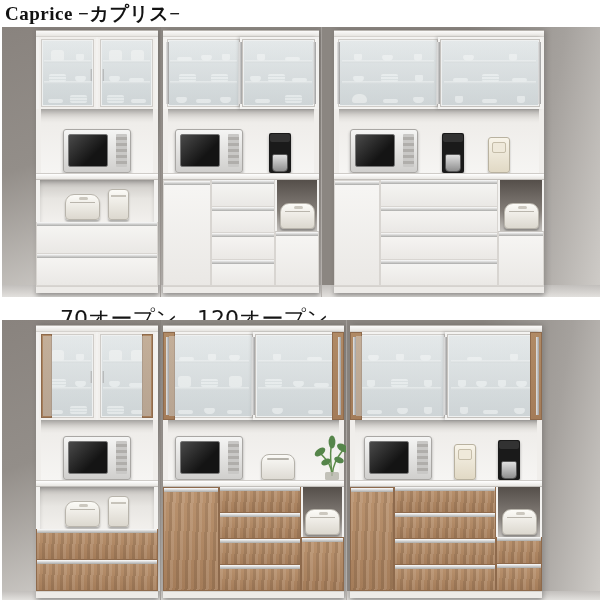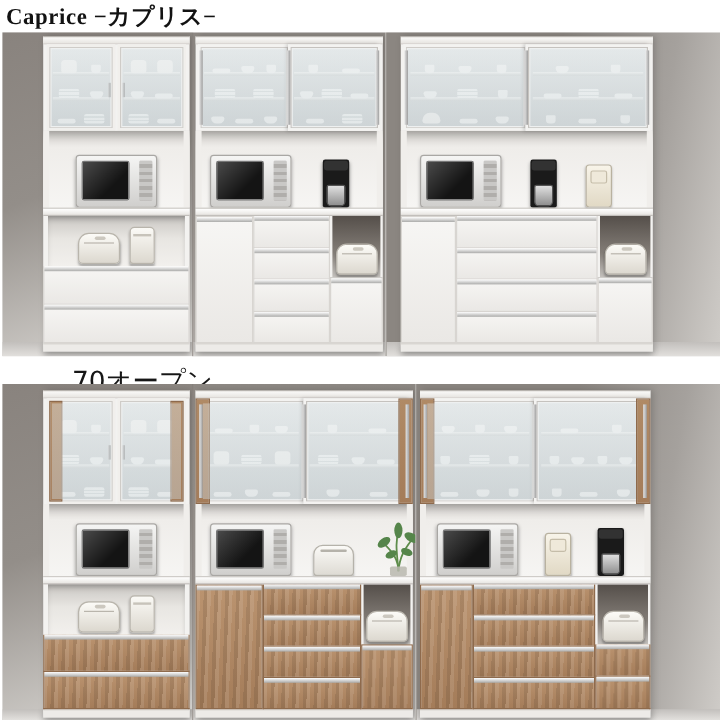--- a/index.html
+++ b/index.html
@@ -369,20 +369,21 @@
               </div>
           </div>
         </div>
         <div class="plinth"></div>
       </div>
     </div>
   </div>
 
   <div class="labels">
     <span style="left:60px">70オープン</span>
+    <span style="left:197px">120オープン</span>
   </div>
 
   <div class="strip bot">
 
     <div class="panel wallA wood" style="width:158px">
       <div class="floor"></div>
       <div class="cab" style="left:34px;width:122px">
         <div class="cap"></div>
         <div class="hutchA">
           <div class="hdoor">

